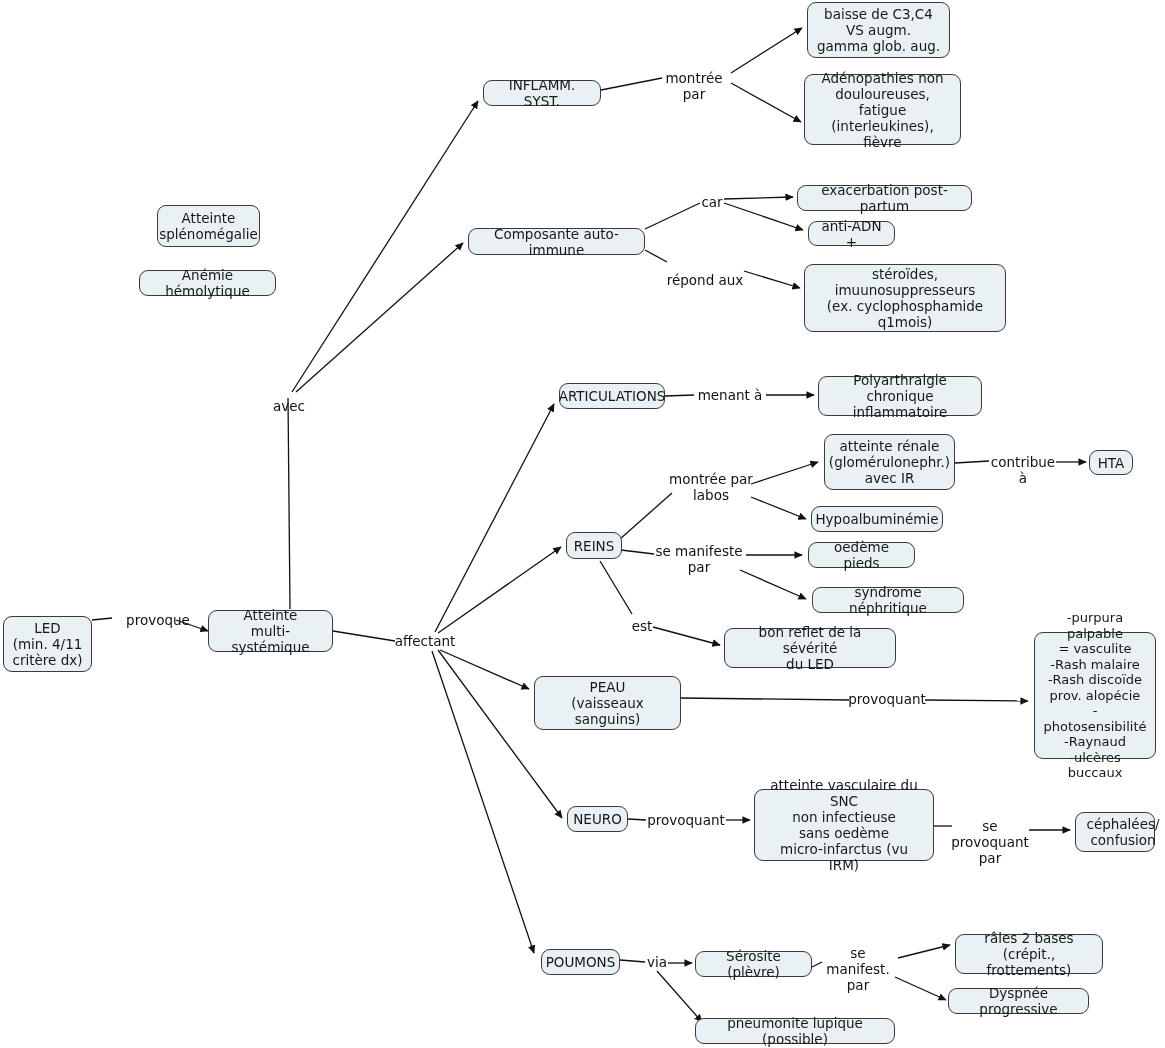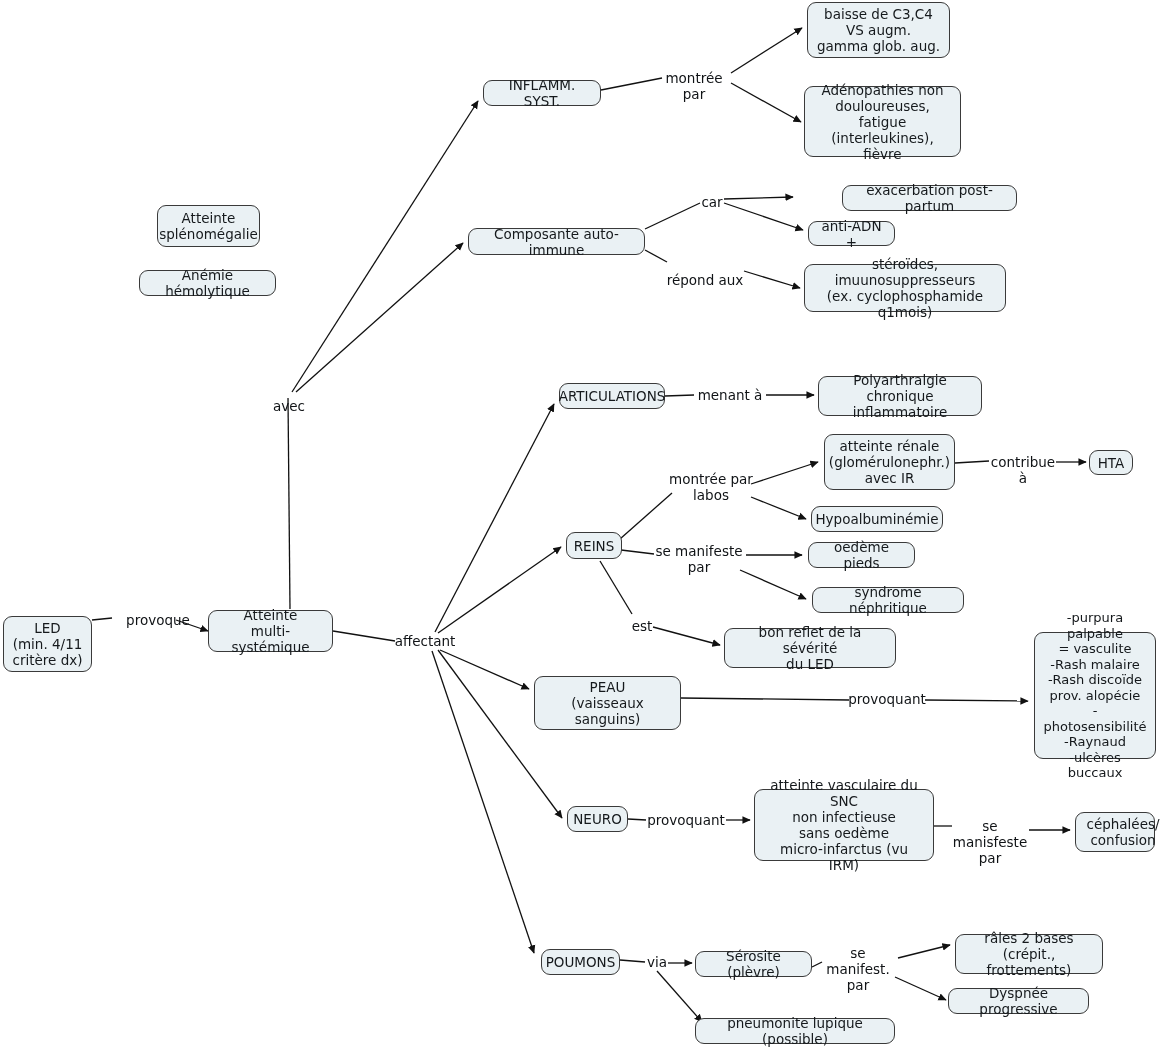--- a/index.html
+++ b/index.html
@@ -142,32 +142,32 @@
 splénomégalie</div>
 
   <div class="node" style="left:139px; top:270px; width:137px; height:26px;">Anémie hémolytique</div>
 
   <div class="node" style="left:483px; top:80px; width:118px; height:26px;">INFLAMM. SYST.</div>
 
   <div class="node" style="left:807px; top:2px; width:143px; height:56px;">baisse de C3,C4
 VS augm.
 gamma glob. aug.</div>
 
-  <div class="node" style="left:804px; top:86px; width:157px; height:71px;">Adénopathies non
+  <div class="node" style="left:804px; top:74px; width:157px; height:71px;">Adénopathies non
 douloureuses,
 fatigue (interleukines),
 fièvre</div>
 
   <div class="node" style="left:468px; top:228px; width:177px; height:27px;">Composante auto-immune</div>
 
-  <div class="node" style="left:797px; top:185px; width:175px; height:26px;margin-left:45px;">exacerbation post-partum</div>
+  <div class="node" style="left:797px; top:185px; width:175px; height:26px;">exacerbation post-partum</div>
 
   <div class="node" style="left:808px; top:221px; width:87px; height:25px;">anti-ADN +</div>
 
-  <div class="node" style="left:804px; top:264px; width:202px; height:48px;">stéroïdes,
+  <div class="node" style="left:804px; top:264px; width:202px; height:68px;">stéroïdes,
 imuunosuppresseurs
 (ex. cyclophosphamide q1mois)</div>
 
   <div class="node" style="left:559px; top:383px; width:106px; height:26px;">ARTICULATIONS</div>
 
   <div class="node" style="left:818px; top:376px; width:164px; height:40px;">Polyarthralgie chronique
 inflammatoire</div>
 
   <div class="node" style="left:566px; top:532px; width:56px; height:27px;">REINS</div>
 
@@ -240,21 +240,21 @@
 
   <div class="edge-label" style="left:654px; top:543px; width:90px;">se manifeste
 par</div>
 
   <div class="edge-label" style="left:629px; top:618px; width:26px;">est</div>
 
   <div class="edge-label" style="left:848px; top:691px; width:78px;">provoquant</div>
 
   <div class="edge-label" style="left:645px; top:812px; width:82px;">provoquant</div>
 
-  <div class="edge-label" style="left:949px; top:818px; width:82px;">se manisfeste
+  <div class="edge-label" style="left:949px; top:818px; width:82px;">se provoquant
 par</div>
 
   <div class="edge-label" style="left:644px; top:954px; width:26px;">via</div>
 
   <div class="edge-label" style="left:817px; top:945px; width:82px;">se manifest.
 par</div>
 
 </div>
 
 </body></html>

